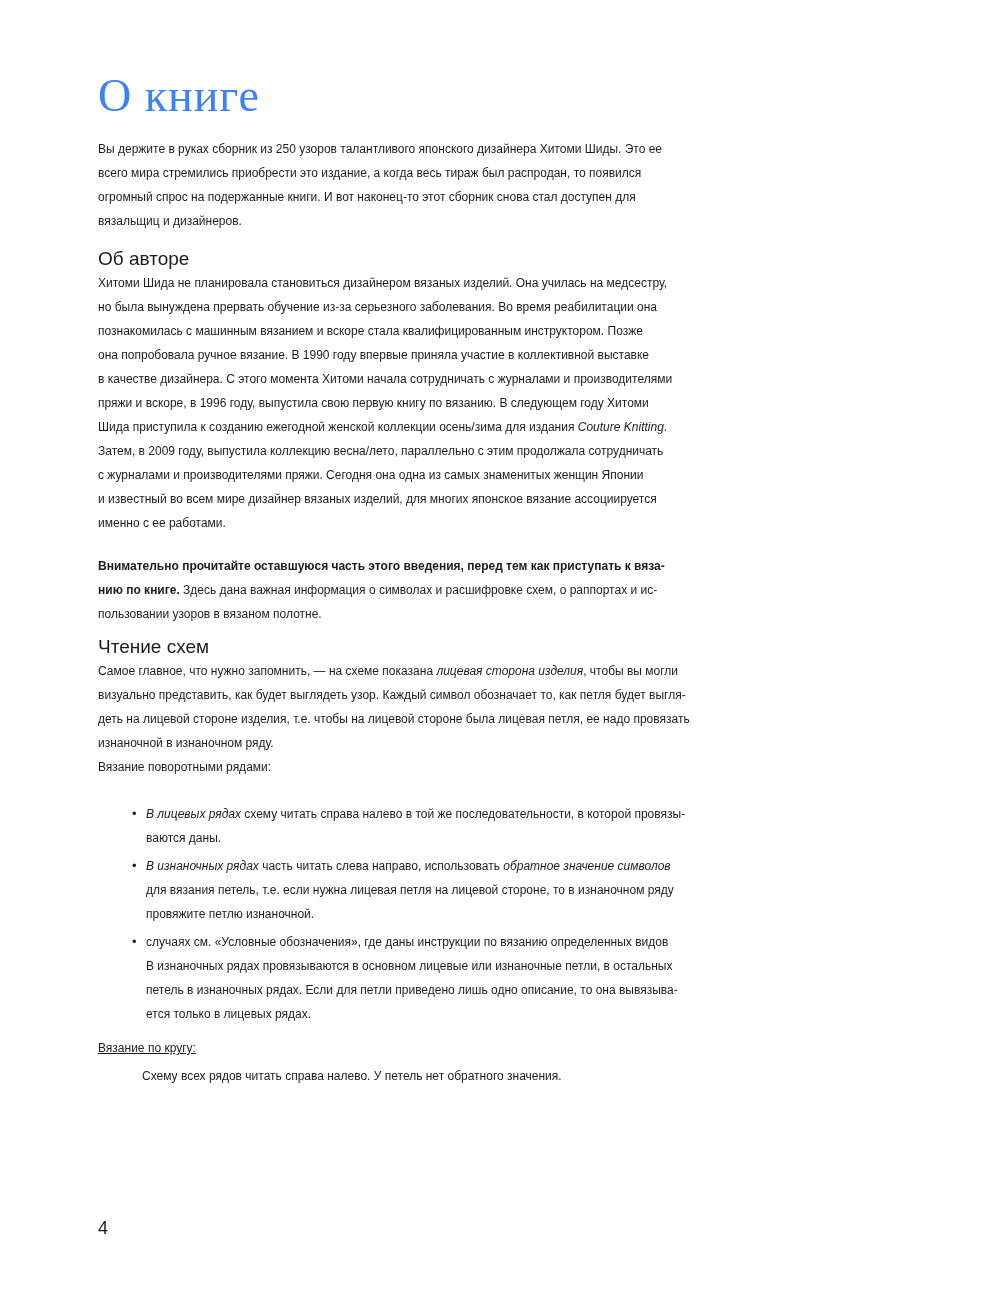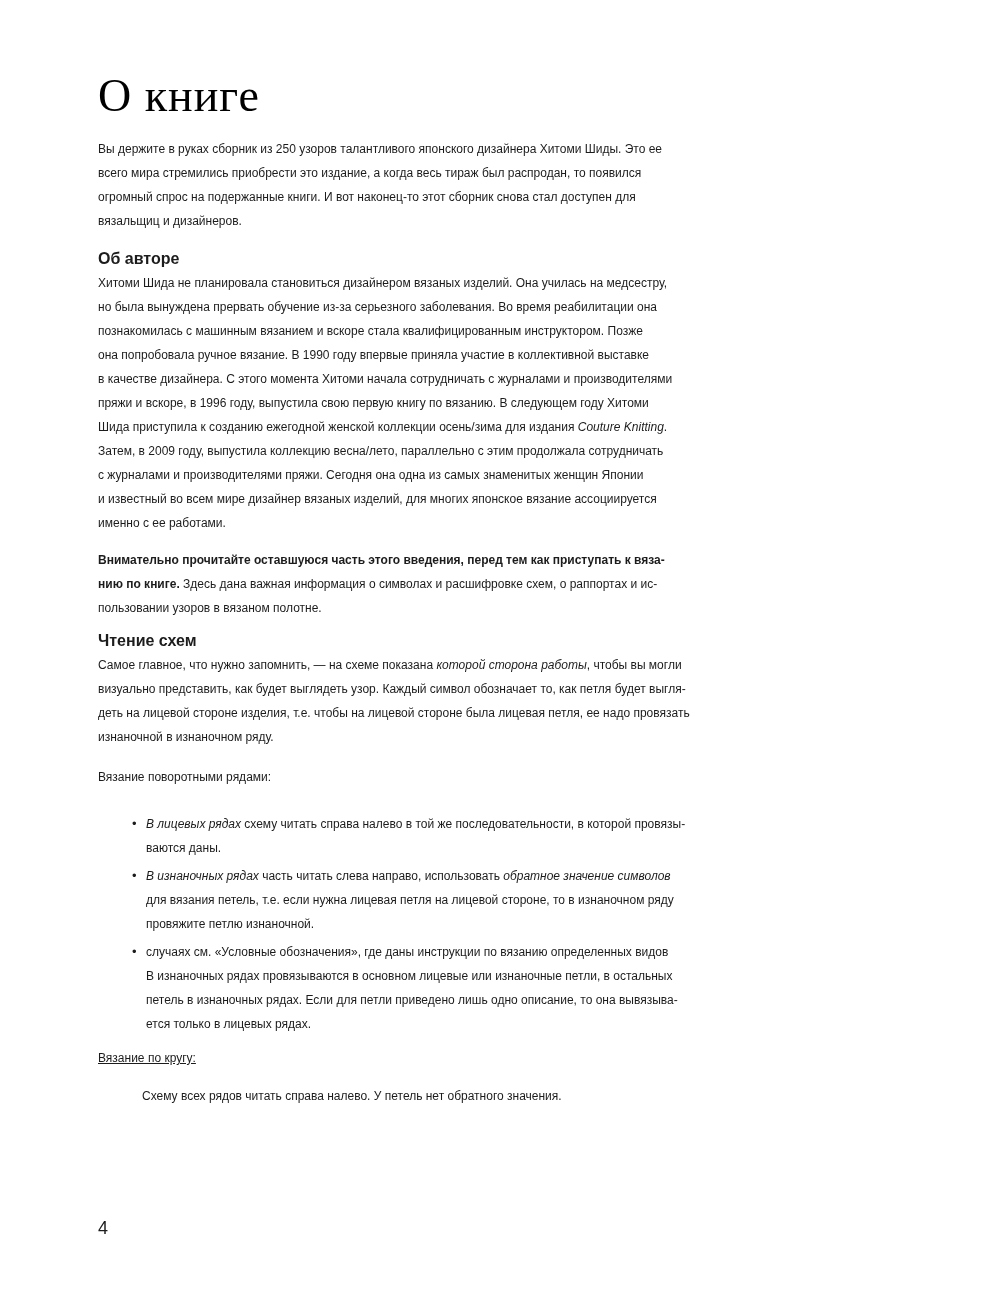--- a/index.html
+++ b/index.html
@@ -11,49 +11,49 @@
     overflow: hidden;
     font-family: "Liberation Sans", sans-serif;
     color: #1c1c1c;
   }
   .content { padding: 70px 72px 0 98px; }
   .doc-title {
     font-family: "Liberation Serif", serif;
     font-weight: 400;
     font-size: 46px;
     line-height: 52px;
-    color: #000000;
+    color: #3b82f6;
     margin: 0 0 15px 0;
     letter-spacing: 1px;
   }
   .para { font-size: 12px; line-height: 24px; margin: 0; }
   .line { white-space: nowrap; }
   .it { font-style: italic; }
   .bd { font-weight: bold; }
   .h2 {
-    font-size: 16px;
-    font-weight: bold;
+    font-size: 19px;
+    font-weight: normal;
     line-height: 24px;
     margin: 14px 0 0 0;
   }
   .h2-tight { margin-top: 9px; }
-  .notice { margin-top: 13px; }
-  .standalone { margin-top: 16px; }
+  .notice { margin-top: 19px; }
+  .standalone { margin-top: 0; }
   .bullet-list { margin-top: 23px; }
   .bullet-item { display: flex; margin-bottom: 4px; }
   .bullet-marker {
     width: 14px;
     margin-left: 34px;
     flex: 0 0 auto;
     font-size: 13px;
     line-height: 24px;
   }
   .bullet-body { flex: 1 1 auto; }
   .circular-label { margin-top: 10px; text-decoration: underline; }
-  .circular-line { margin-top: 14px; padding-left: 44px; }
+  .circular-line { margin-top: 4px; padding-left: 44px; }
   .page-number {
     position: absolute;
     left: 98px;
     top: 1216px;
     font-size: 18px;
     line-height: 24px;
     color: #1c1c1c;
   }
 </style>
 </head>
@@ -87,21 +87,21 @@
       </div>
 
     <div class="para notice">
         <div class="line"><span class="bd">Внимательно прочитайте оставшуюся часть этого введения, перед тем как приступать к вяза-</span></div>
         <div class="line"><span class="bd">нию по книге.</span><span> Здесь дана важная информация о символах и расшифровке схем, о раппортах и ис-</span></div>
         <div class="line"><span>пользовании узоров в вязаном полотне.</span></div>
       </div>
 
     <div class="h2 h2-tight">Чтение схем</div>
     <div class="para">
-        <div class="line"><span>Самое главное, что нужно запомнить, — на схеме показана </span><span class="it">которой сторона работы</span><span>, чтобы вы могли</span></div>
+        <div class="line"><span>Самое главное, что нужно запомнить, — на схеме показана </span><span class="it">лицевая сторона изделия</span><span>, чтобы вы могли</span></div>
         <div class="line"><span>визуально представить, как будет выглядеть узор. Каждый символ обозначает то, как петля будет выгля-</span></div>
         <div class="line"><span>деть на лицевой стороне изделия, т.е. чтобы на лицевой стороне была лицевая петля, ее надо провязать</span></div>
         <div class="line"><span>изнаночной в изнаночном ряду.</span></div>
       </div>
 
     <div class="para standalone">Вязание поворотными рядами:</div>
 
     <div class="bullet-list">
       <div class="bullet-item">
         <span class="bullet-marker">•</span>

